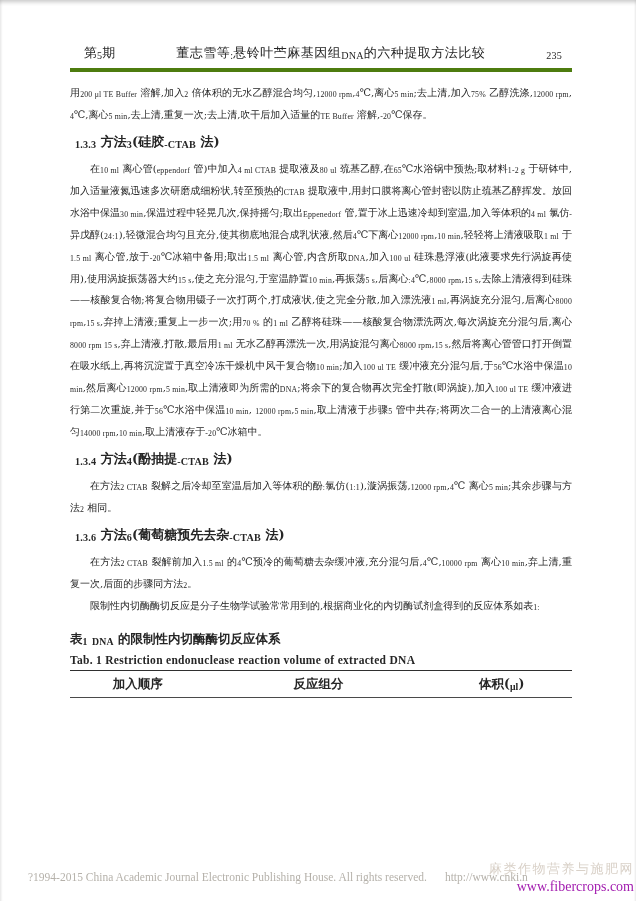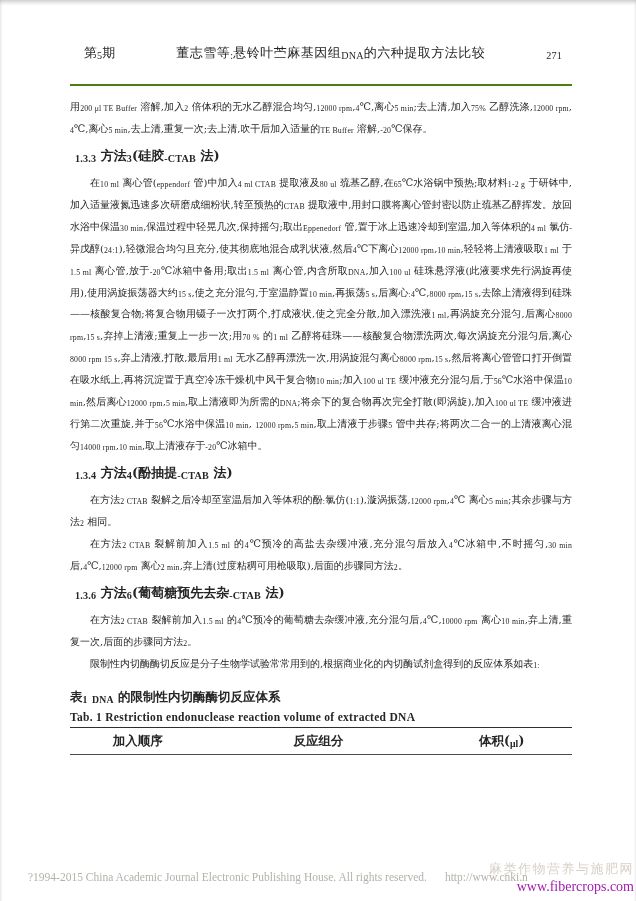--- a/index.html
+++ b/index.html
@@ -17,22 +17,22 @@
                 inset 3px 0 3px -2px rgba(0,0,0,.08),
                 inset -2px 0 2px -1px rgba(0,0,0,.05);
   }
   .content {
     position:absolute; left:70px; top:44px; width:502px;
   }
   
   .pagehead {
     display:flex; justify-content:space-between; align-items:baseline;
     font-size:13px;
-    padding:0 10px 22px 14px;
-    border-bottom:2px solid #4d7c0f;
+    padding:0 10px 6px 14px;
+    border-bottom:4px solid #4d7c0f;
   }
   .pagehead .ph-title { letter-spacing:.5px; }
   
   .bodytext { margin-top:11px; }
   .bodytext p {
     margin:0; text-align:justify;
     font-size:10px; line-height:19.5px;
     text-indent:2em;
   }
   .bodytext p.noindent { text-indent:0; }
@@ -91,30 +91,29 @@
 </head>
 <body>
 
 <div class="page-edges"></div>
 
 <div class="content">
 
   <div class="pagehead">
     <span class="rich">第<span class="lt">5</span>期</span>
     <span class="rich ph-title">董志雪等<span class="lt">:</span>悬铃叶苎麻基因组<span class="lt">DNA</span>的六种提取方法比较</span>
-    <span class="rich"><span class="lt">271</span></span>
+    <span class="rich"><span class="lt">235</span></span>
   </div>
 
   <div class="bodytext">
     <p class="rich noindent">用<span class="lt">200 μl TE Buffer</span> 溶解,加入<span class="lt">2</span> 倍体积的无水乙醇混合均匀,<span class="lt">12000 rpm</span>,<span class="lt">4</span>℃,离心<span class="lt">5 min</span>;去上清,加入<span class="lt">75%</span> 乙醇洗涤,<span class="lt">12000 rpm</span>, <span class="lt">4</span>℃,离心<span class="lt">5 min</span>,去上清,重复一次;去上清,吹干后加入适量的<span class="lt">TE Buffer</span> 溶解,<span class="lt">-20</span>℃保存。</p>
     <h3 class="rich"><span class="lt">1.3.3</span>  方法<span class="lt">3</span>(硅胶<span class="lt">-CTAB</span> 法)</h3>
     <p class="rich">在<span class="lt">10 ml</span> 离心管(<span class="lt">eppendorf</span> 管)中加入<span class="lt">4 ml CTAB</span> 提取液及<span class="lt">80 ul</span> 巯基乙醇,在<span class="lt">65</span>℃水浴锅中预热;取材料<span class="lt">1-2 g</span> 于研钵中,加入适量液氮迅速多次研磨成细粉状,转至预热的<span class="lt">CTAB</span> 提取液中,用封口膜将离心管封密以防止巯基乙醇挥发。放回水浴中保温<span class="lt">30 min</span>,保温过程中轻晃几次,保持摇匀;取出<span class="lt">Eppenedorf</span> 管,置于冰上迅速冷却到室温,加入等体积的<span class="lt">4 ml</span> 氯仿<span class="lt">-</span>异戊醇(<span class="lt">24:1</span>),轻微混合均匀且充分,使其彻底地混合成乳状液,然后<span class="lt">4</span>℃下离心<span class="lt">12000 rpm</span>,<span class="lt">10 min</span>,轻轻将上清液吸取<span class="lt">1 ml</span> 于<span class="lt">1.5 ml</span> 离心管,放于<span class="lt">-20</span>℃冰箱中备用;取出<span class="lt">1.5 ml</span> 离心管,内含所取<span class="lt">DNA</span>,加入<span class="lt">100 ul</span> 硅珠悬浮液(此液要求先行涡旋再使用),使用涡旋振荡器大约<span class="lt">15 s</span>,使之充分混匀,于室温静置<span class="lt">10 min</span>,再振荡<span class="lt">5 s</span>,后离心<span class="lt">:4</span>℃,<span class="lt">8000 rpm</span>,<span class="lt">15 s</span>,去除上清液得到硅珠——核酸复合物;将复合物用镊子一次打两个,打成液状,使之完全分散,加入漂洗液<span class="lt">1 ml</span>,再涡旋充分混匀,后离心<span class="lt">8000 rpm</span>,<span class="lt">15 s</span>,弃掉上清液;重复上一步一次;用<span class="lt">70 %</span> 的<span class="lt">1 ml</span> 乙醇将硅珠——核酸复合物漂洗两次,每次涡旋充分混匀后,离心<span class="lt">8000 rpm 15 s</span>,弃上清液,打散,最后用<span class="lt">1 ml</span> 无水乙醇再漂洗一次,用涡旋混匀离心<span class="lt">8000 rpm</span>,<span class="lt">15 s</span>,然后将离心管管口打开倒置在吸水纸上,再将沉淀置于真空冷冻干燥机中风干复合物<span class="lt">10 min</span>;加入<span class="lt">100 ul TE</span> 缓冲液充分混匀后,于<span class="lt">56</span>℃水浴中保温<span class="lt">10 min</span>,然后离心<span class="lt">12000 rpm</span>,<span class="lt">5 min</span>,取上清液即为所需的<span class="lt">DNA</span>;将余下的复合物再次完全打散(即涡旋),加入<span class="lt">100 ul TE</span> 缓冲液进行第二次重旋,并于<span class="lt">56</span>℃水浴中保温<span class="lt">10 min</span>, <span class="lt">12000 rpm</span>,<span class="lt">5 min</span>,取上清液于步骤<span class="lt">5</span> 管中共存;将两次二合一的上清液离心混匀<span class="lt">14000 rpm</span>,<span class="lt">10 min</span>,取上清液存于<span class="lt">-20</span>℃冰箱中。</p>
     <h3 class="rich"><span class="lt">1.3.4</span>  方法<span class="lt">4</span>(酚抽提<span class="lt">-CTAB</span> 法)</h3>
     <p class="rich">在方法<span class="lt">2 CTAB</span> 裂解之后冷却至室温后加入等体积的酚<span class="lt">:</span>氯仿(<span class="lt">1:1</span>),漩涡振荡,<span class="lt">12000 rpm</span>,<span class="lt">4</span>℃ 离心<span class="lt">5 min</span>;其余步骤与方法<span class="lt">2</span> 相同。</p>
-    <p class="rich">在方法<span class="lt">2 CTAB</span> 裂解前加入<span class="lt">1.5 ml</span> 的<span class="lt">4</span>℃预冷的高盐去杂缓冲液,充分混匀后放入<span class="lt">4</span>℃冰箱中,不时摇匀,<span class="lt">30 min</span> 后,<span class="lt">4</span>℃,<span class="lt">12000 rpm</span> 离心<span class="lt">2 min</span>,弃上清(过度粘稠可用枪吸取),后面的步骤同方法<span class="lt">2</span>。</p>
     <h3 class="rich"><span class="lt">1.3.6</span>  方法<span class="lt">6</span>(葡萄糖预先去杂<span class="lt">-CTAB</span> 法)</h3>
     <p class="rich">在方法<span class="lt">2 CTAB</span> 裂解前加入<span class="lt">1.5 ml</span> 的<span class="lt">4</span>℃预冷的葡萄糖去杂缓冲液,充分混匀后,<span class="lt">4</span>℃,<span class="lt">10000 rpm</span> 离心<span class="lt">10 min</span>,弃上清,重复一次,后面的步骤同方法<span class="lt">2</span>。</p>
     <p class="rich">限制性内切酶酶切反应是分子生物学试验常常用到的,根据商业化的内切酶试剂盒得到的反应体系如表<span class="lt">1:</span></p>
 
     <div class="tbl-cap-zh rich">表<span class="lt">1</span>  <span class="lt">DNA</span> 的限制性内切酶酶切反应体系</div>
     <div class="tbl-cap-en">Tab. 1  Restriction endonuclease reaction volume of extracted DNA</div>
 
     <table class="rxn">
       <colgroup>
         <col class="col-order">

